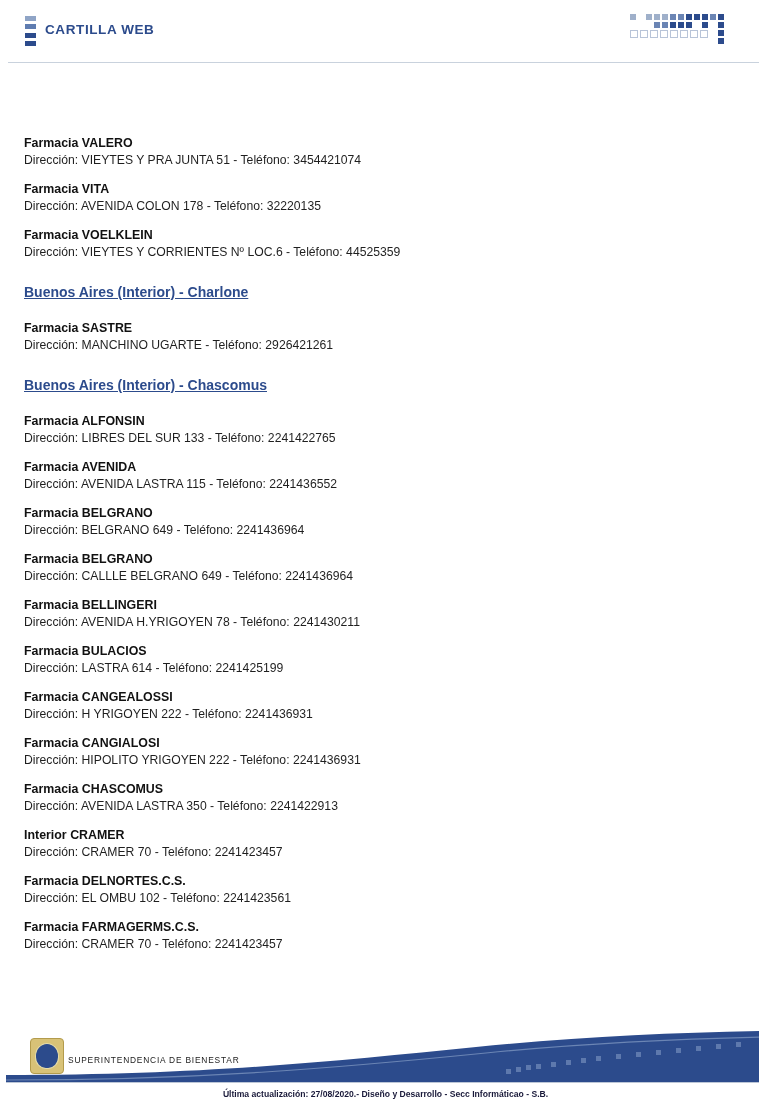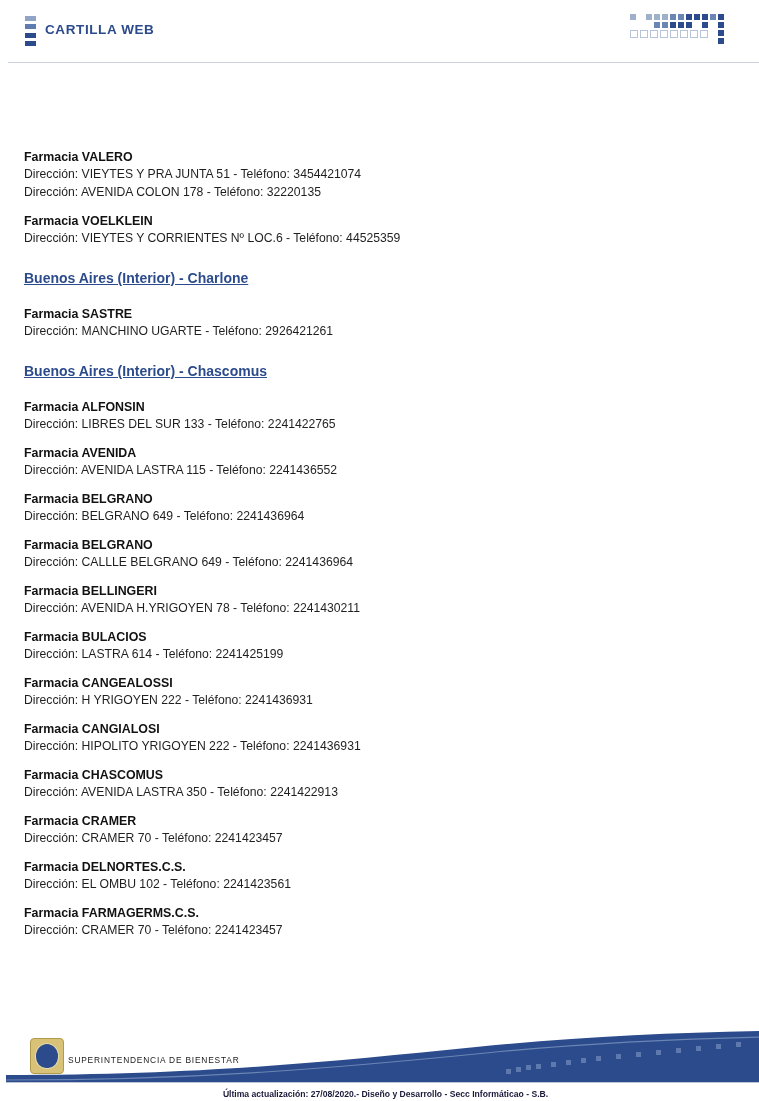--- a/index.html
+++ b/index.html
@@ -58,21 +58,21 @@
     right: 10px;
     top: 8px;
     width: 120px;
     height: 46px;
   }
 
   
   .content {
     position: absolute;
     left: 0;
-    top: 62px;
+    top: 48px;
     width: 759px;
     padding: 0;
   }
   .list {
     margin: 0;
     padding: 0;
     list-style: none;
   }
   .entry {
     margin: 0 0 0 0;
@@ -225,20 +225,21 @@
 
 <div class="content">
   <div class="spacer-top"></div>
 
   <ul class="list">
     <li class="entry">
       <p class="entry-name">Farmacia VALERO</p>
       <p class="entry-detail">Dirección: VIEYTES Y PRA JUNTA 51 - Teléfono: 3454421074</p>
     </li>
     <li class="entry">
+      <p class="entry-name">Farmacia VITA</p>
       <p class="entry-detail">Dirección: AVENIDA COLON 178 - Teléfono: 32220135</p>
     </li>
     <li class="entry">
       <p class="entry-name">Farmacia VOELKLEIN</p>
       <p class="entry-detail">Dirección: VIEYTES Y CORRIENTES Nº LOC.6 - Teléfono: 44525359</p>
     </li>
   </ul>
 
   <h2 class="section-heading">Buenos Aires (Interior) - Charlone</h2>
   <ul class="list">
@@ -280,21 +281,21 @@
     </li>
     <li class="entry">
       <p class="entry-name">Farmacia CANGIALOSI</p>
       <p class="entry-detail">Dirección: HIPOLITO YRIGOYEN 222 - Teléfono: 2241436931</p>
     </li>
     <li class="entry">
       <p class="entry-name">Farmacia CHASCOMUS</p>
       <p class="entry-detail">Dirección: AVENIDA LASTRA 350 - Teléfono: 2241422913</p>
     </li>
     <li class="entry">
-      <p class="entry-name">Farmacia CRAMER</p>
+      <p class="entry-name">Interior CRAMER</p>
       <p class="entry-detail">Dirección: CRAMER 70 - Teléfono: 2241423457</p>
     </li>
     <li class="entry">
       <p class="entry-name">Farmacia DELNORTES.C.S.</p>
       <p class="entry-detail">Dirección: EL OMBU 102 - Teléfono: 2241423561</p>
     </li>
     <li class="entry">
       <p class="entry-name">Farmacia FARMAGERMS.C.S.</p>
       <p class="entry-detail">Dirección: CRAMER 70 - Teléfono: 2241423457</p>
     </li>

